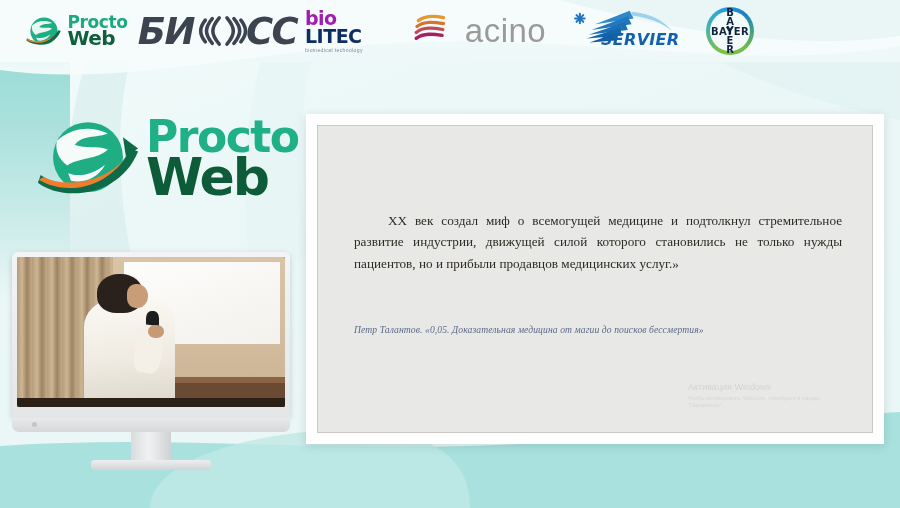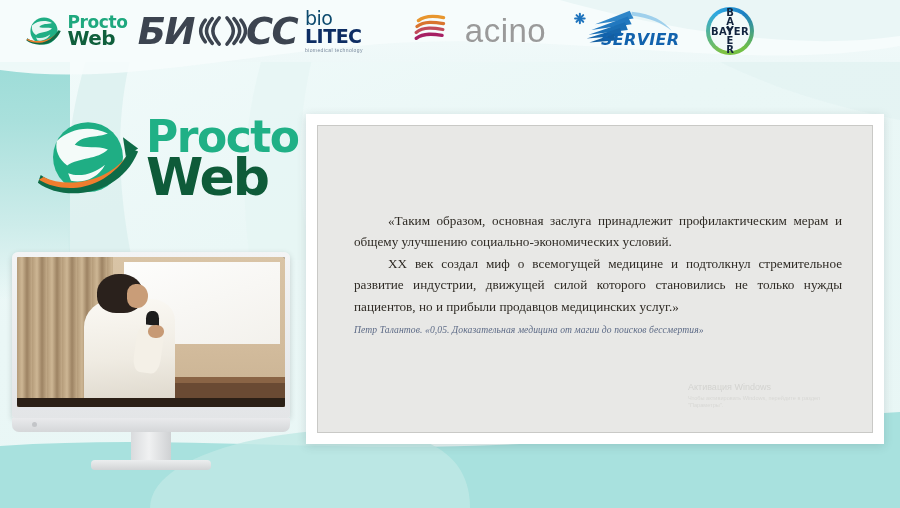--- a/index.html
+++ b/index.html
@@ -37,21 +37,21 @@
   .pw-wordmark .w1{font-family:"DejaVu Sans",sans-serif;font-weight:700;font-size:17px;color:#1ea87e;letter-spacing:-.4px;}
   .pw-wordmark .w2{font-family:"DejaVu Sans",sans-serif;font-weight:700;font-size:20px;color:#0f5f3c;letter-spacing:-.6px;}
 
   
   .bioss{width:175px;}
   .bioss-txt{font-family:"DejaVu Sans",sans-serif;font-weight:700;font-style:italic;font-size:37px;color:#3c4450;letter-spacing:-1.5px;display:flex;align-items:center;}
   .bioss-waves{display:inline-flex;align-items:center;margin:0 -2px;}
 
   
   .biolitec{width:100px;flex-direction:column;align-items:flex-start;justify-content:center;}
-  .bl-1{font-family:"DejaVu Sans",sans-serif;font-weight:400;font-size:19px;color:#0c4a6e;line-height:.95;letter-spacing:-.5px;}
+  .bl-1{font-family:"DejaVu Sans",sans-serif;font-weight:700;font-size:19px;color:#a21caf;line-height:.95;letter-spacing:-.5px;}
   .bl-2{font-family:"DejaVu Sans",sans-serif;font-weight:700;font-size:19px;color:#0d2d63;line-height:.95;letter-spacing:-.5px;margin-top:-1px;}
   .bl-3{font-family:"Liberation Sans",sans-serif;font-size:5px;color:#7b8b9e;letter-spacing:.4px;margin-top:2px;}
 
   
   .acino{width:150px;gap:17px;}
   .acino-txt{font-family:"Liberation Sans",sans-serif;font-size:33px;color:#9a9a9a;letter-spacing:.5px;}
 
   
   .servier{width:135px;position:relative;}
   .servier-txt{position:absolute;left:46px;bottom:13px;font-family:"DejaVu Sans",sans-serif;font-weight:700;font-style:italic;font-size:16px;color:#1162ad;letter-spacing:.3px;}
@@ -279,21 +279,20 @@
     <div class="mon-chin"></div>
     <div class="mon-dot"></div>
     <div class="mon-neck"></div>
     <div class="mon-foot"></div>
   </div>
 
   <div class="slide-card">
     <div class="slide-inner">
 
       <div class="quote">
-        <p>«Таким образом, основная заслуга принадлежит профилактическим мерам и общему улучшению социально-экономических условий.</p>
         <p>XX век создал миф о всемогущей медицине и подтолкнул стремительное развитие индустрии, движущей силой которого становились не только нужды пациентов, но и прибыли продавцов медицинских услуг.»</p>
       </div>
 
       <div class="attrib">Петр  Талантов. «0,05. Доказательная медицина от магии до поисков бессмертия»</div>
 
       <div class="watermark">
         <div class="wm-title">Активация Windows</div>
         <div class="wm-sub">Чтобы активировать Windows, перейдите в раздел "Параметры".</div>
       </div>
 

